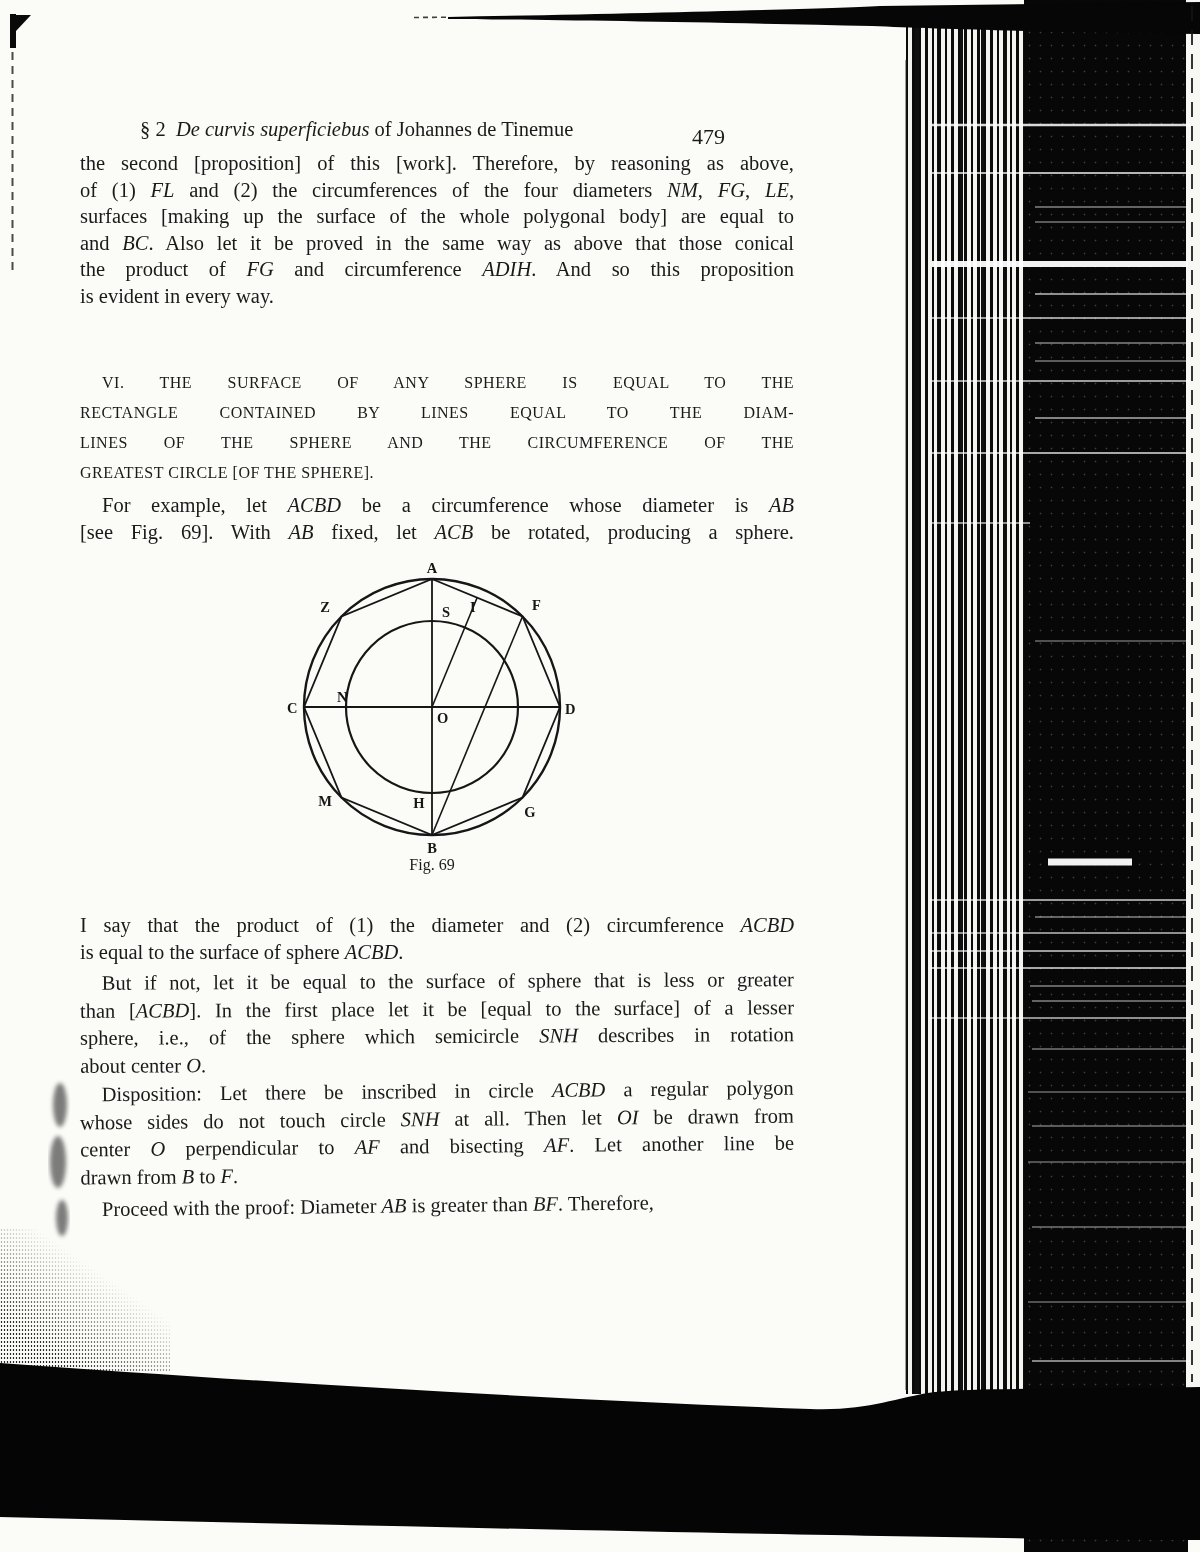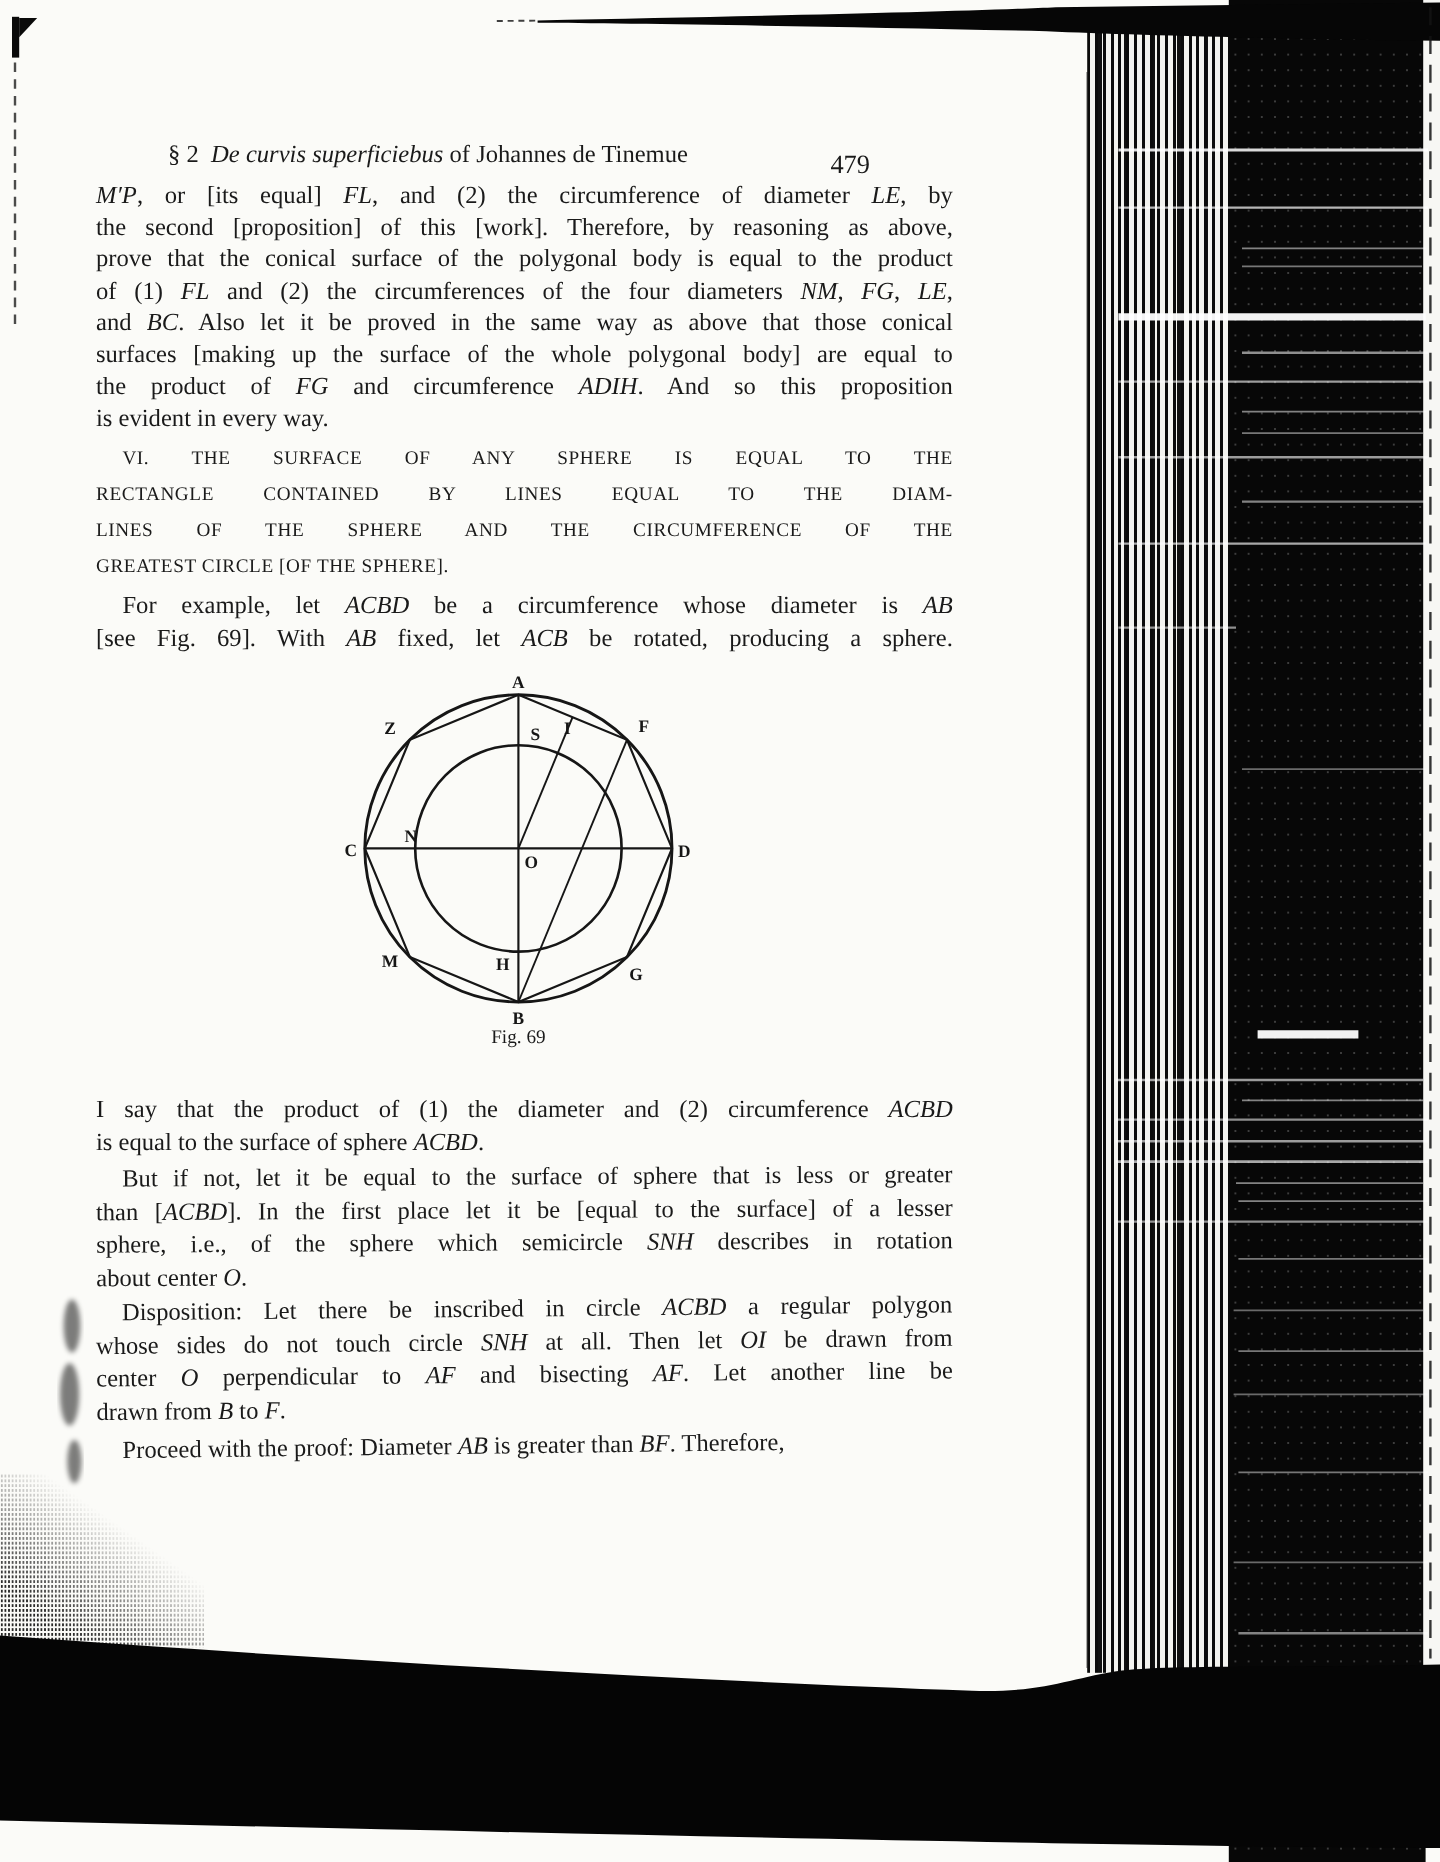--- a/index.html
+++ b/index.html
@@ -41,26 +41,24 @@
 <body>
 
 <div class="scan">
 
   <div class="hdr">
     <div class="inner"><span>§ 2</span>&nbsp;&nbsp;<i>De curvis superficiebus</i>&nbsp;<span>of Johannes de Tinemue</span></div>
     <span class="pageno">479</span>
   </div>
 
   <div class="para" style="top:150px">
-    <div class="line"><i>M′P</i>, or [its equal] <i>FL</i>, and (2) the circumference of diameter <i>LE</i>, by</div>
     <div class="line">the second [proposition] of this [work]. Therefore, by reasoning as above,</div>
-    <div class="line">prove that the conical surface of the polygonal body is equal to the product</div>
     <div class="line">of (1) <i>FL</i> and (2) the circumferences of the four diameters <i>NM</i>, <i>FG</i>, <i>LE</i>,</div>
+    <div class="line">surfaces [making up the surface of the whole polygonal body] are equal to</div>
     <div class="line">and <i>BC</i>. Also let it be proved in the same way as above that those conical</div>
-    <div class="line">surfaces [making up the surface of the whole polygonal body] are equal to</div>
     <div class="line">the product of <i>FG</i> and circumference <i>ADIH</i>. And so this proposition</div>
     <div class="line last">is evident in every way.</div>
   </div>
 
   <div class="para caps" style="top:368px">
     <div class="line indent">VI. THE SURFACE OF ANY SPHERE IS EQUAL TO THE</div>
     <div class="line">RECTANGLE CONTAINED BY LINES EQUAL TO THE DIAM-</div>
     <div class="line">LINES OF THE SPHERE AND THE CIRCUMFERENCE OF THE</div>
     <div class="line last">GREATEST CIRCLE [OF THE SPHERE].</div>
   </div>

